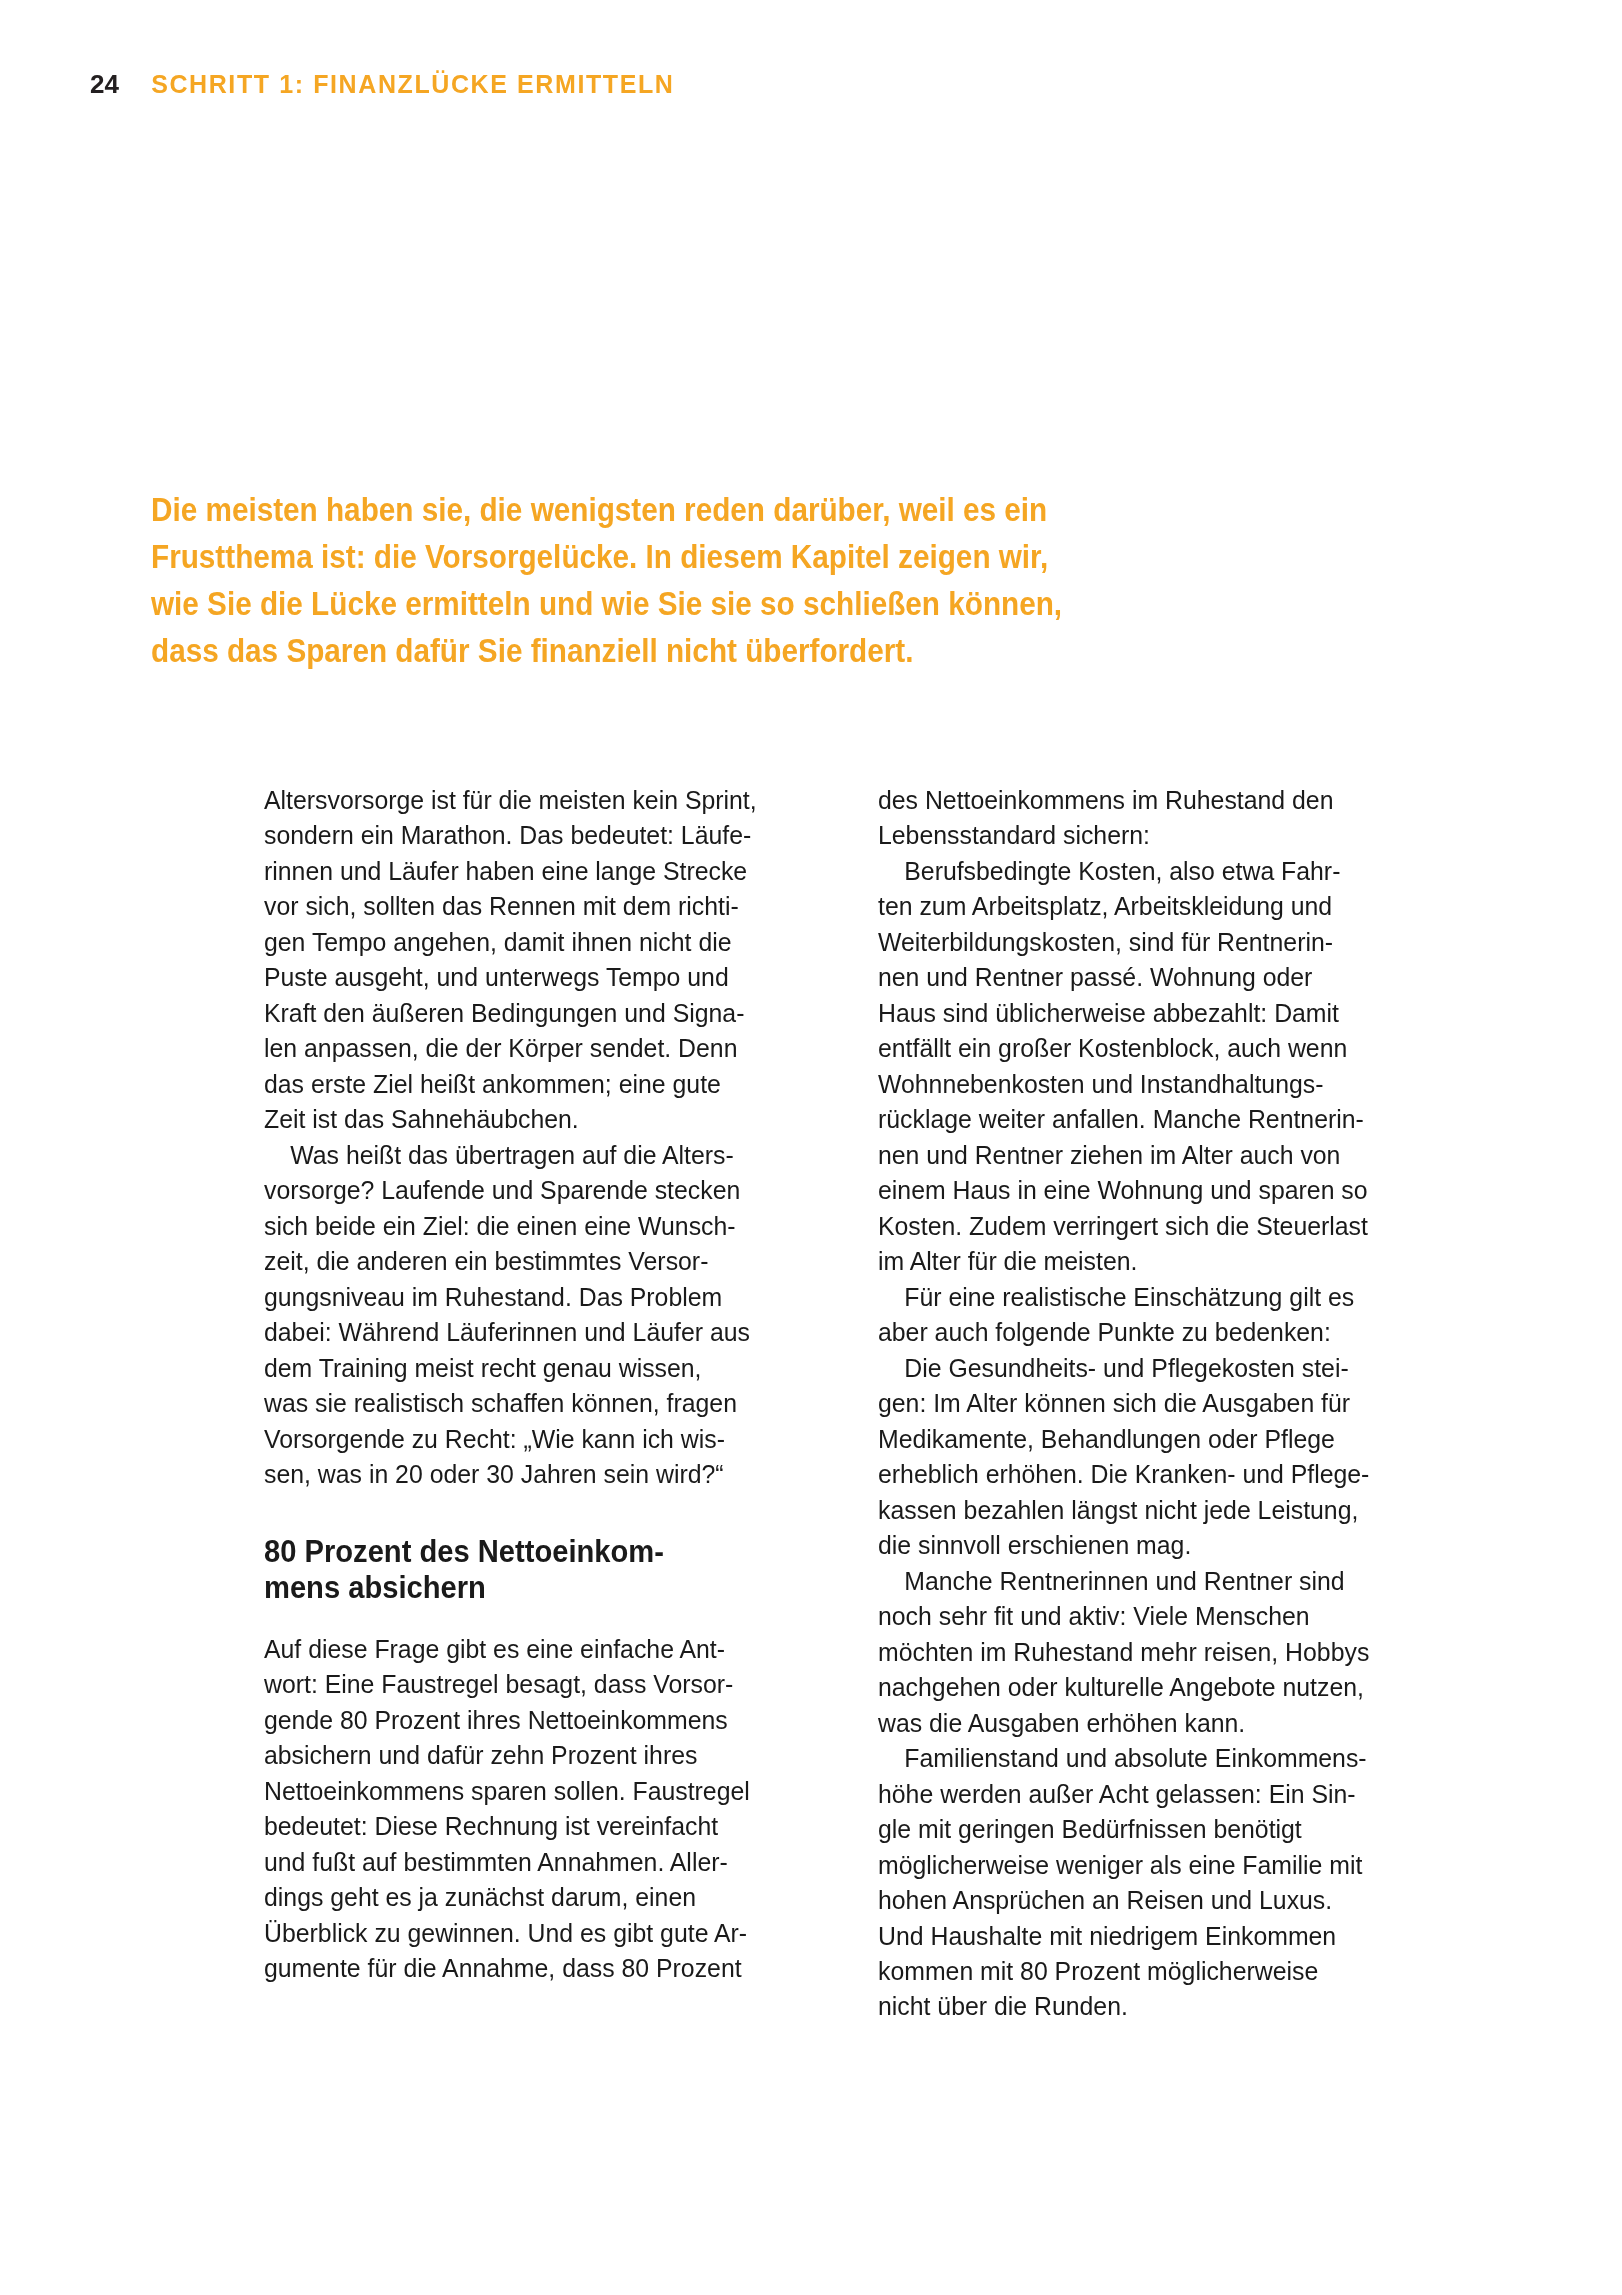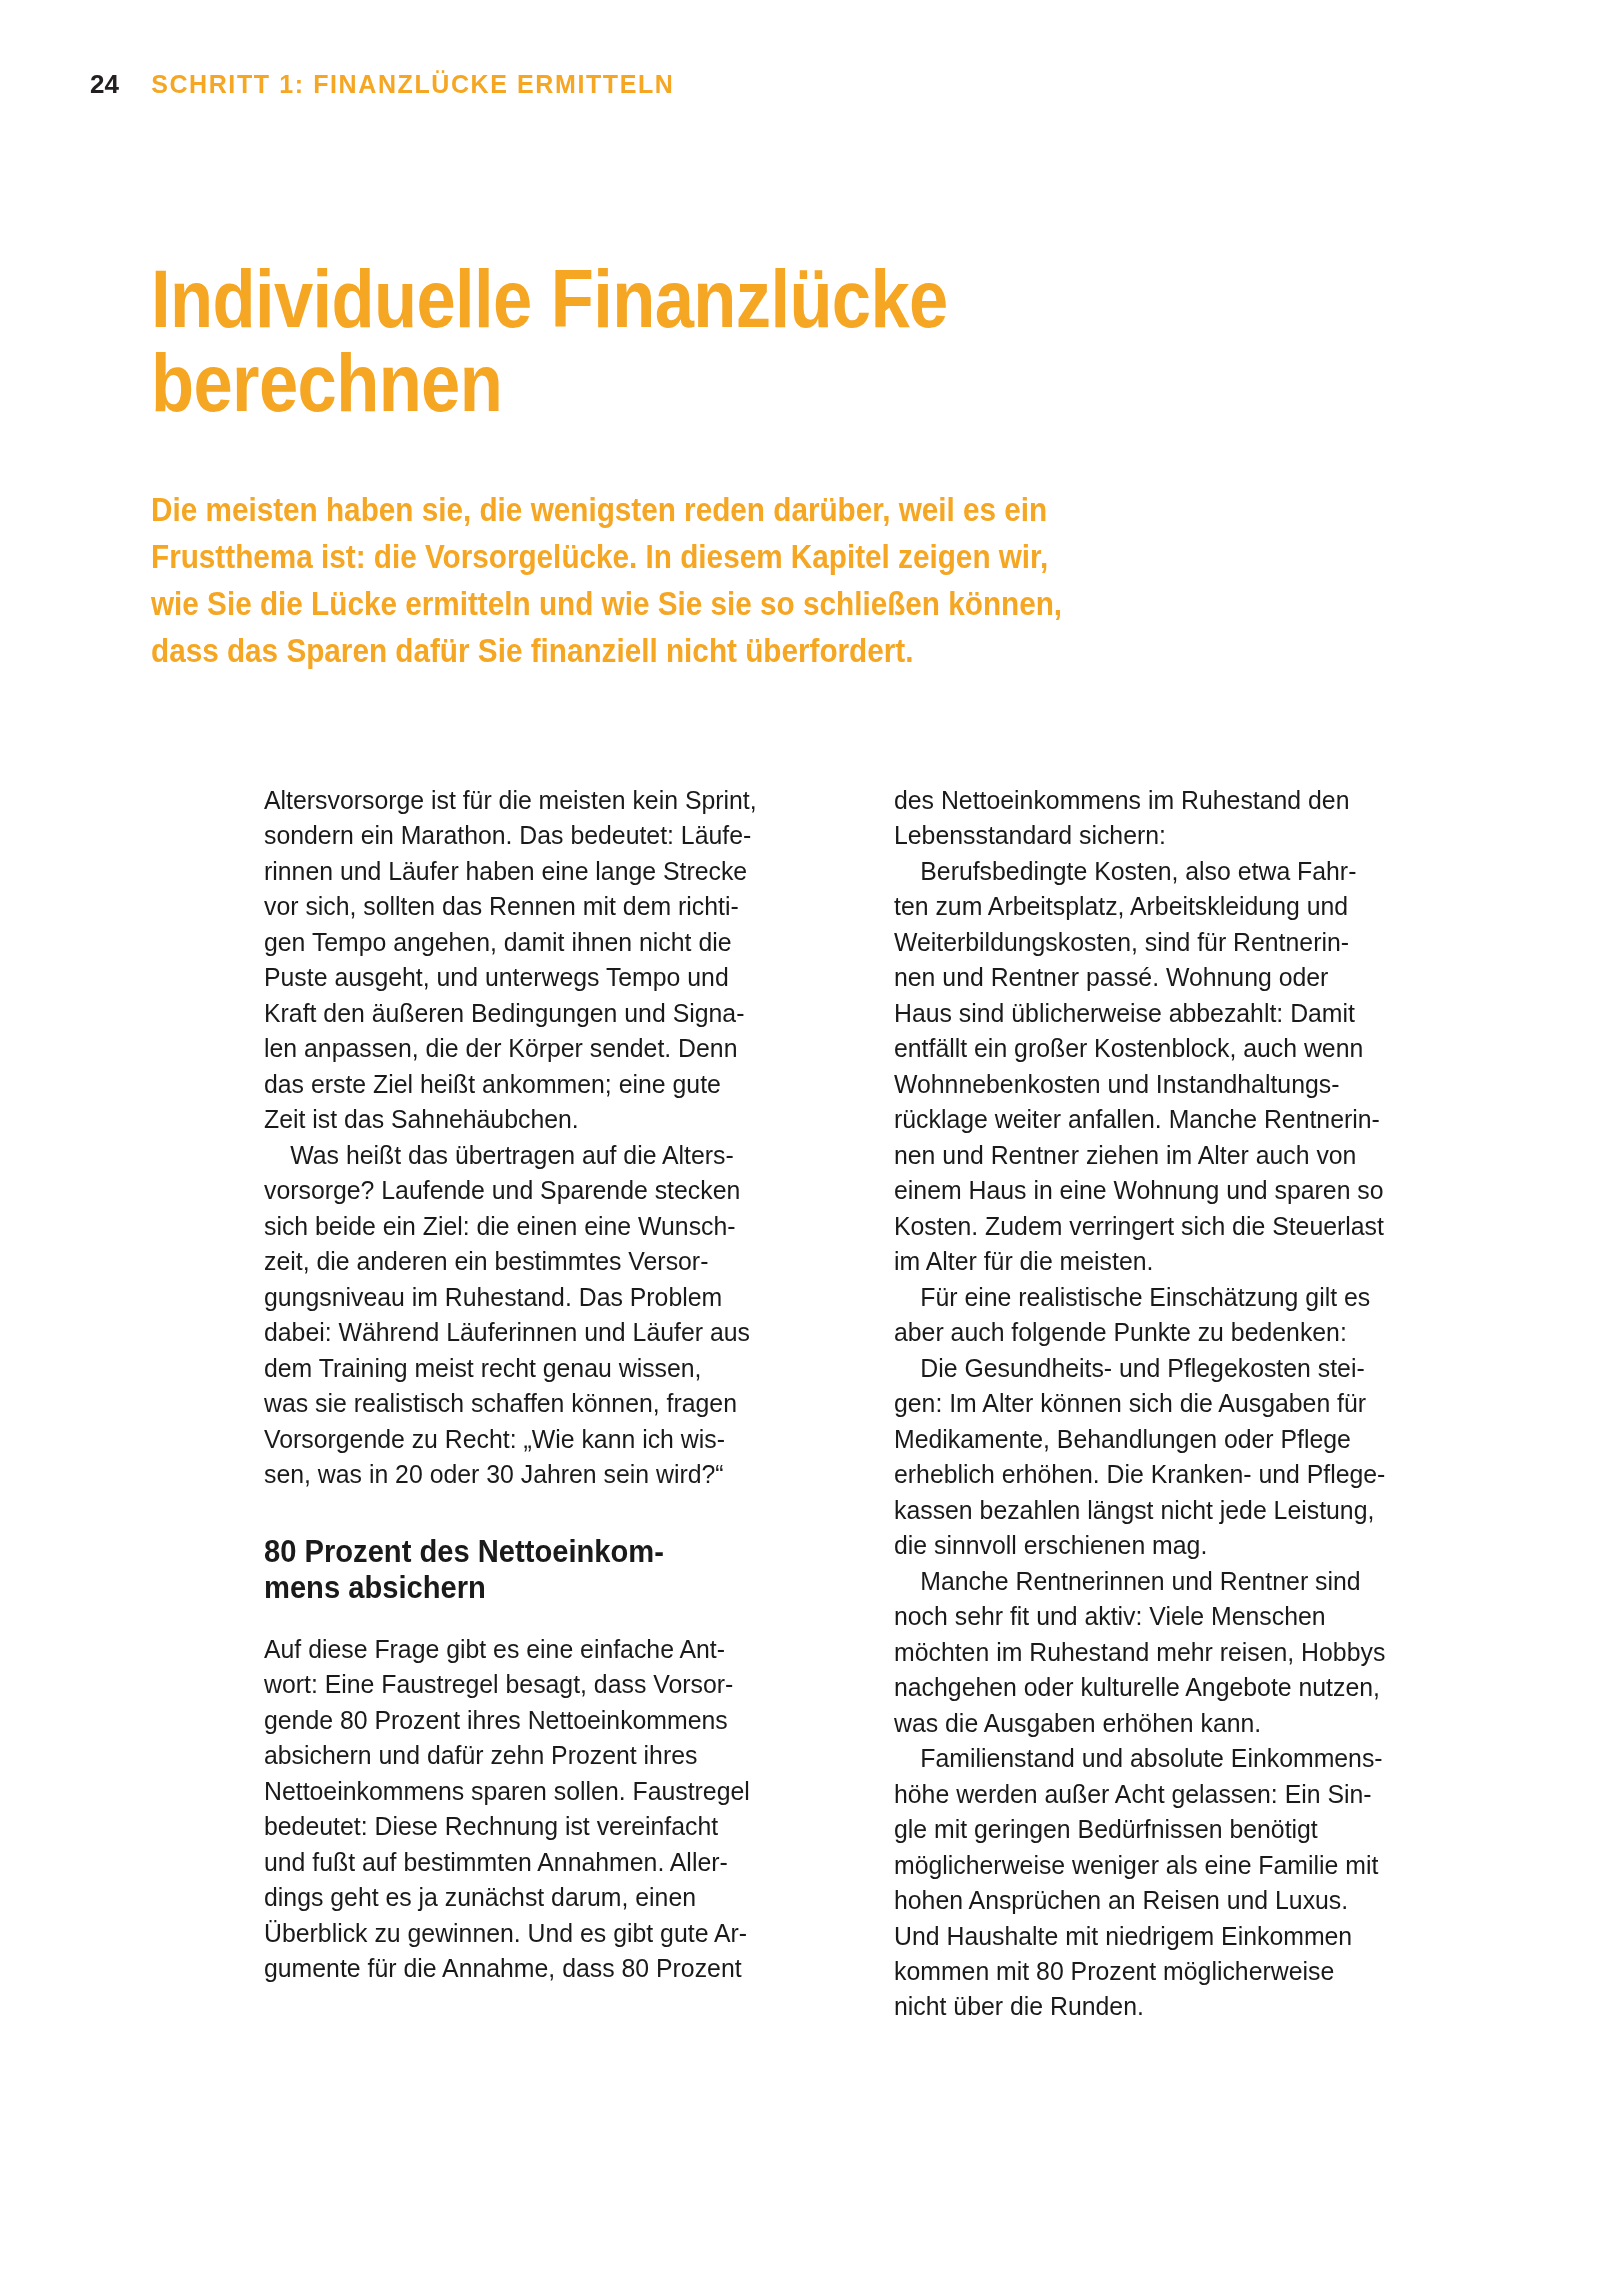--- a/index.html
+++ b/index.html
@@ -86,21 +86,21 @@
     white-space: pre-line;
   }
 
   
   .columns {
     position: absolute;
     left: 264px;
     top: 783px;
     width: 1178px;
     display: flex;
-    gap: 66px;
+    gap: 50px;
     align-items: flex-start;
   }
 
   .col {
     width: 564px;
     flex: 0 0 564px;
   }
 
   .body-p {
     margin: 0;
@@ -135,24 +135,20 @@
 </head>
 <body>
 
 <div class="page">
 
   <div class="runhead">
     <span class="folio">24</span>
     <span class="chapter">SCHRITT 1: FINANZLÜCKE ERMITTELN</span>
   </div>
 
-  <div class="title-block">
-    <h1 class="headline">Individuelle Finanzlücke
-berechnen</h1>
-  </div>
 
   <p class="deck">Die meisten haben sie, die wenigsten reden darüber, weil es ein
 Frustthema ist: die Vorsorgelücke. In diesem Kapitel zeigen wir,
 wie Sie die Lücke ermitteln und wie Sie sie so schließen können,
 dass das Sparen dafür Sie finanziell nicht überfordert.</p>
 
   <div class="columns">
 
     <div class="col">
       <p class="body-p">Altersvorsorge ist für die meisten kein Sprint,

